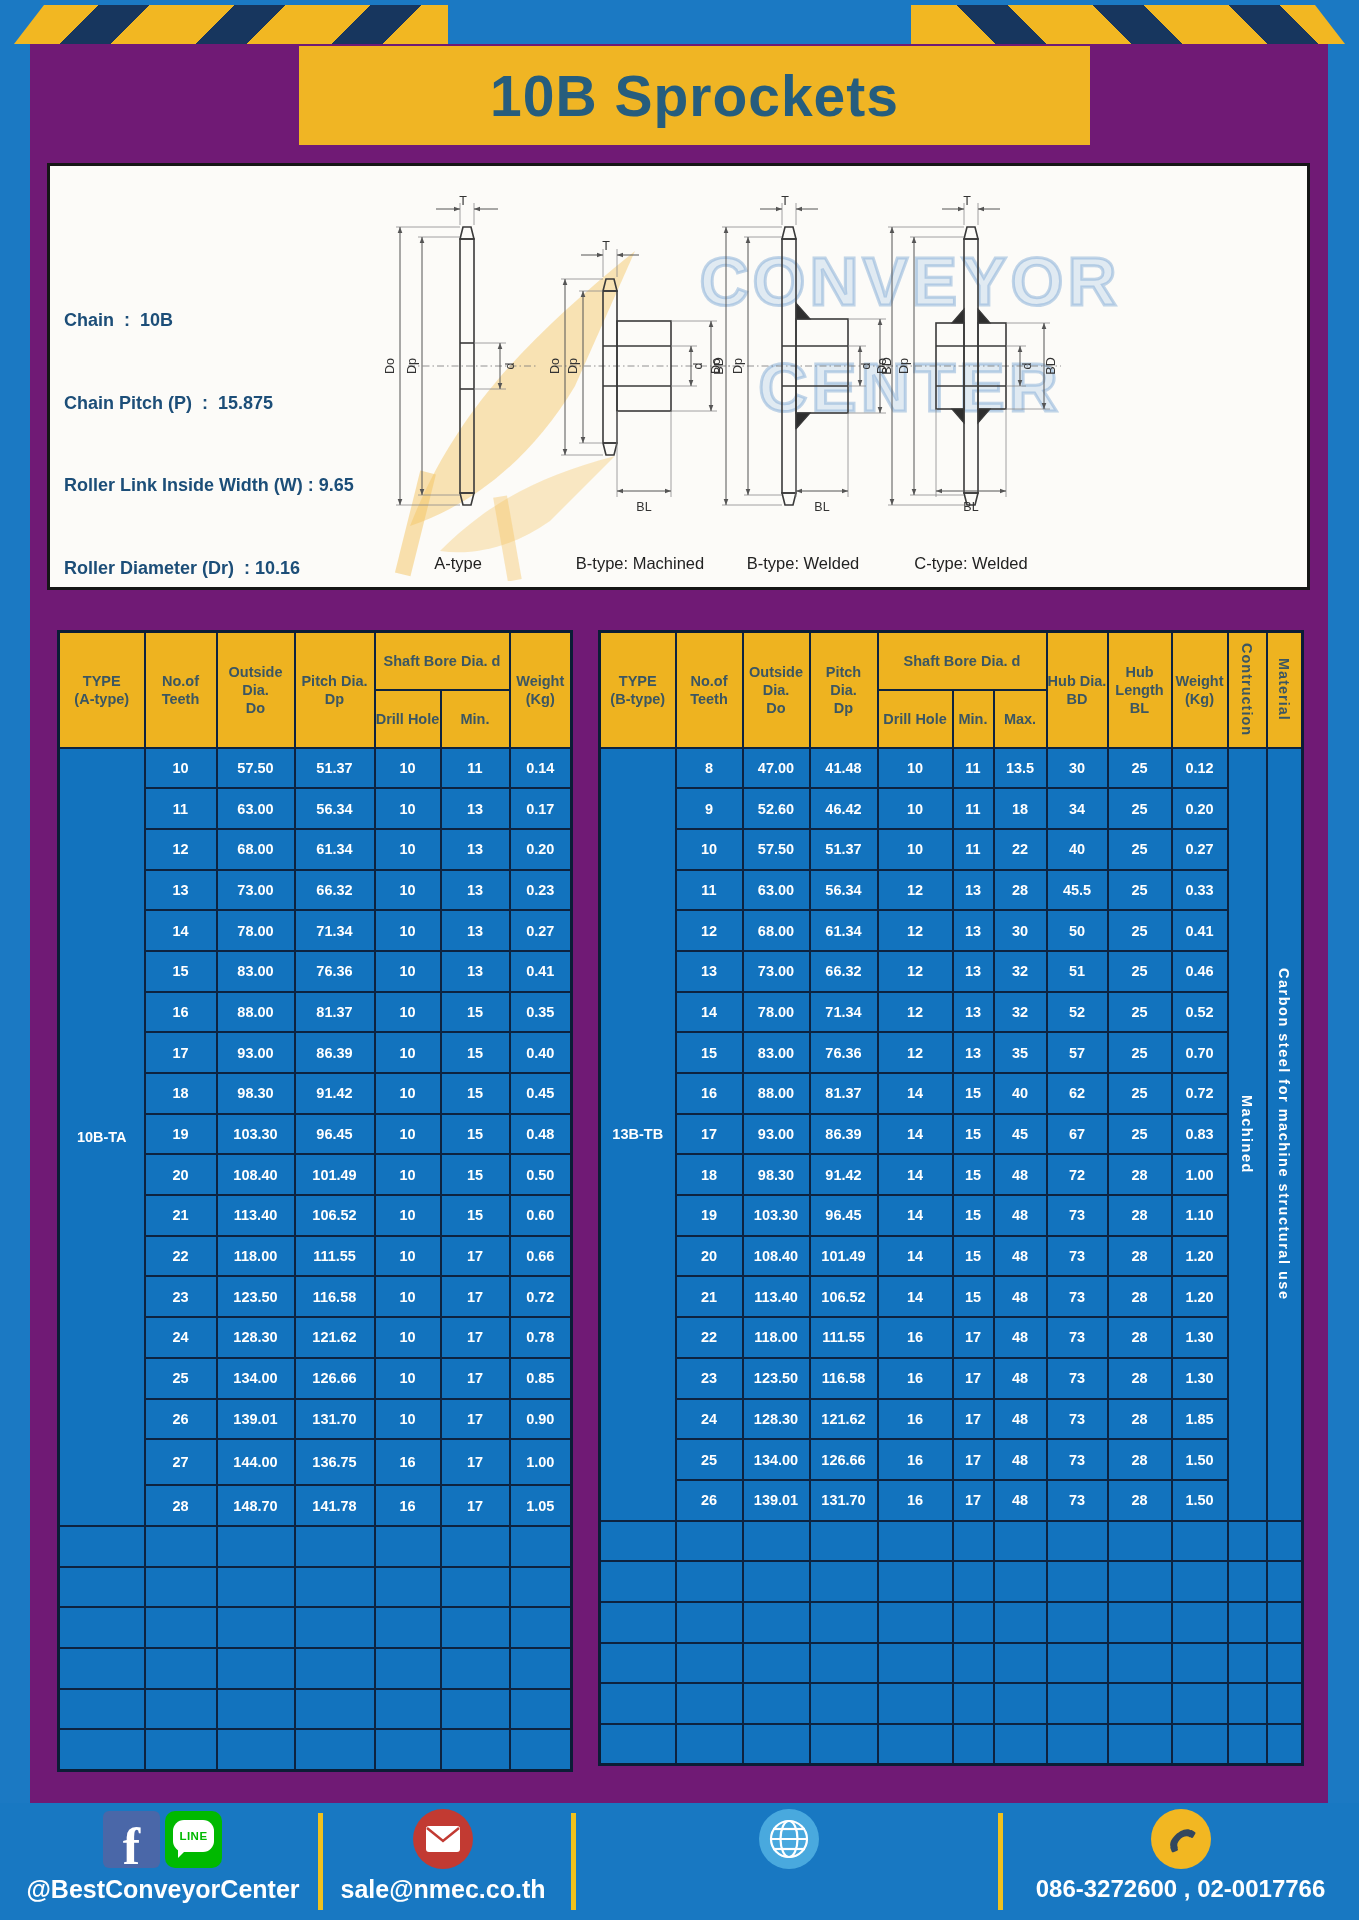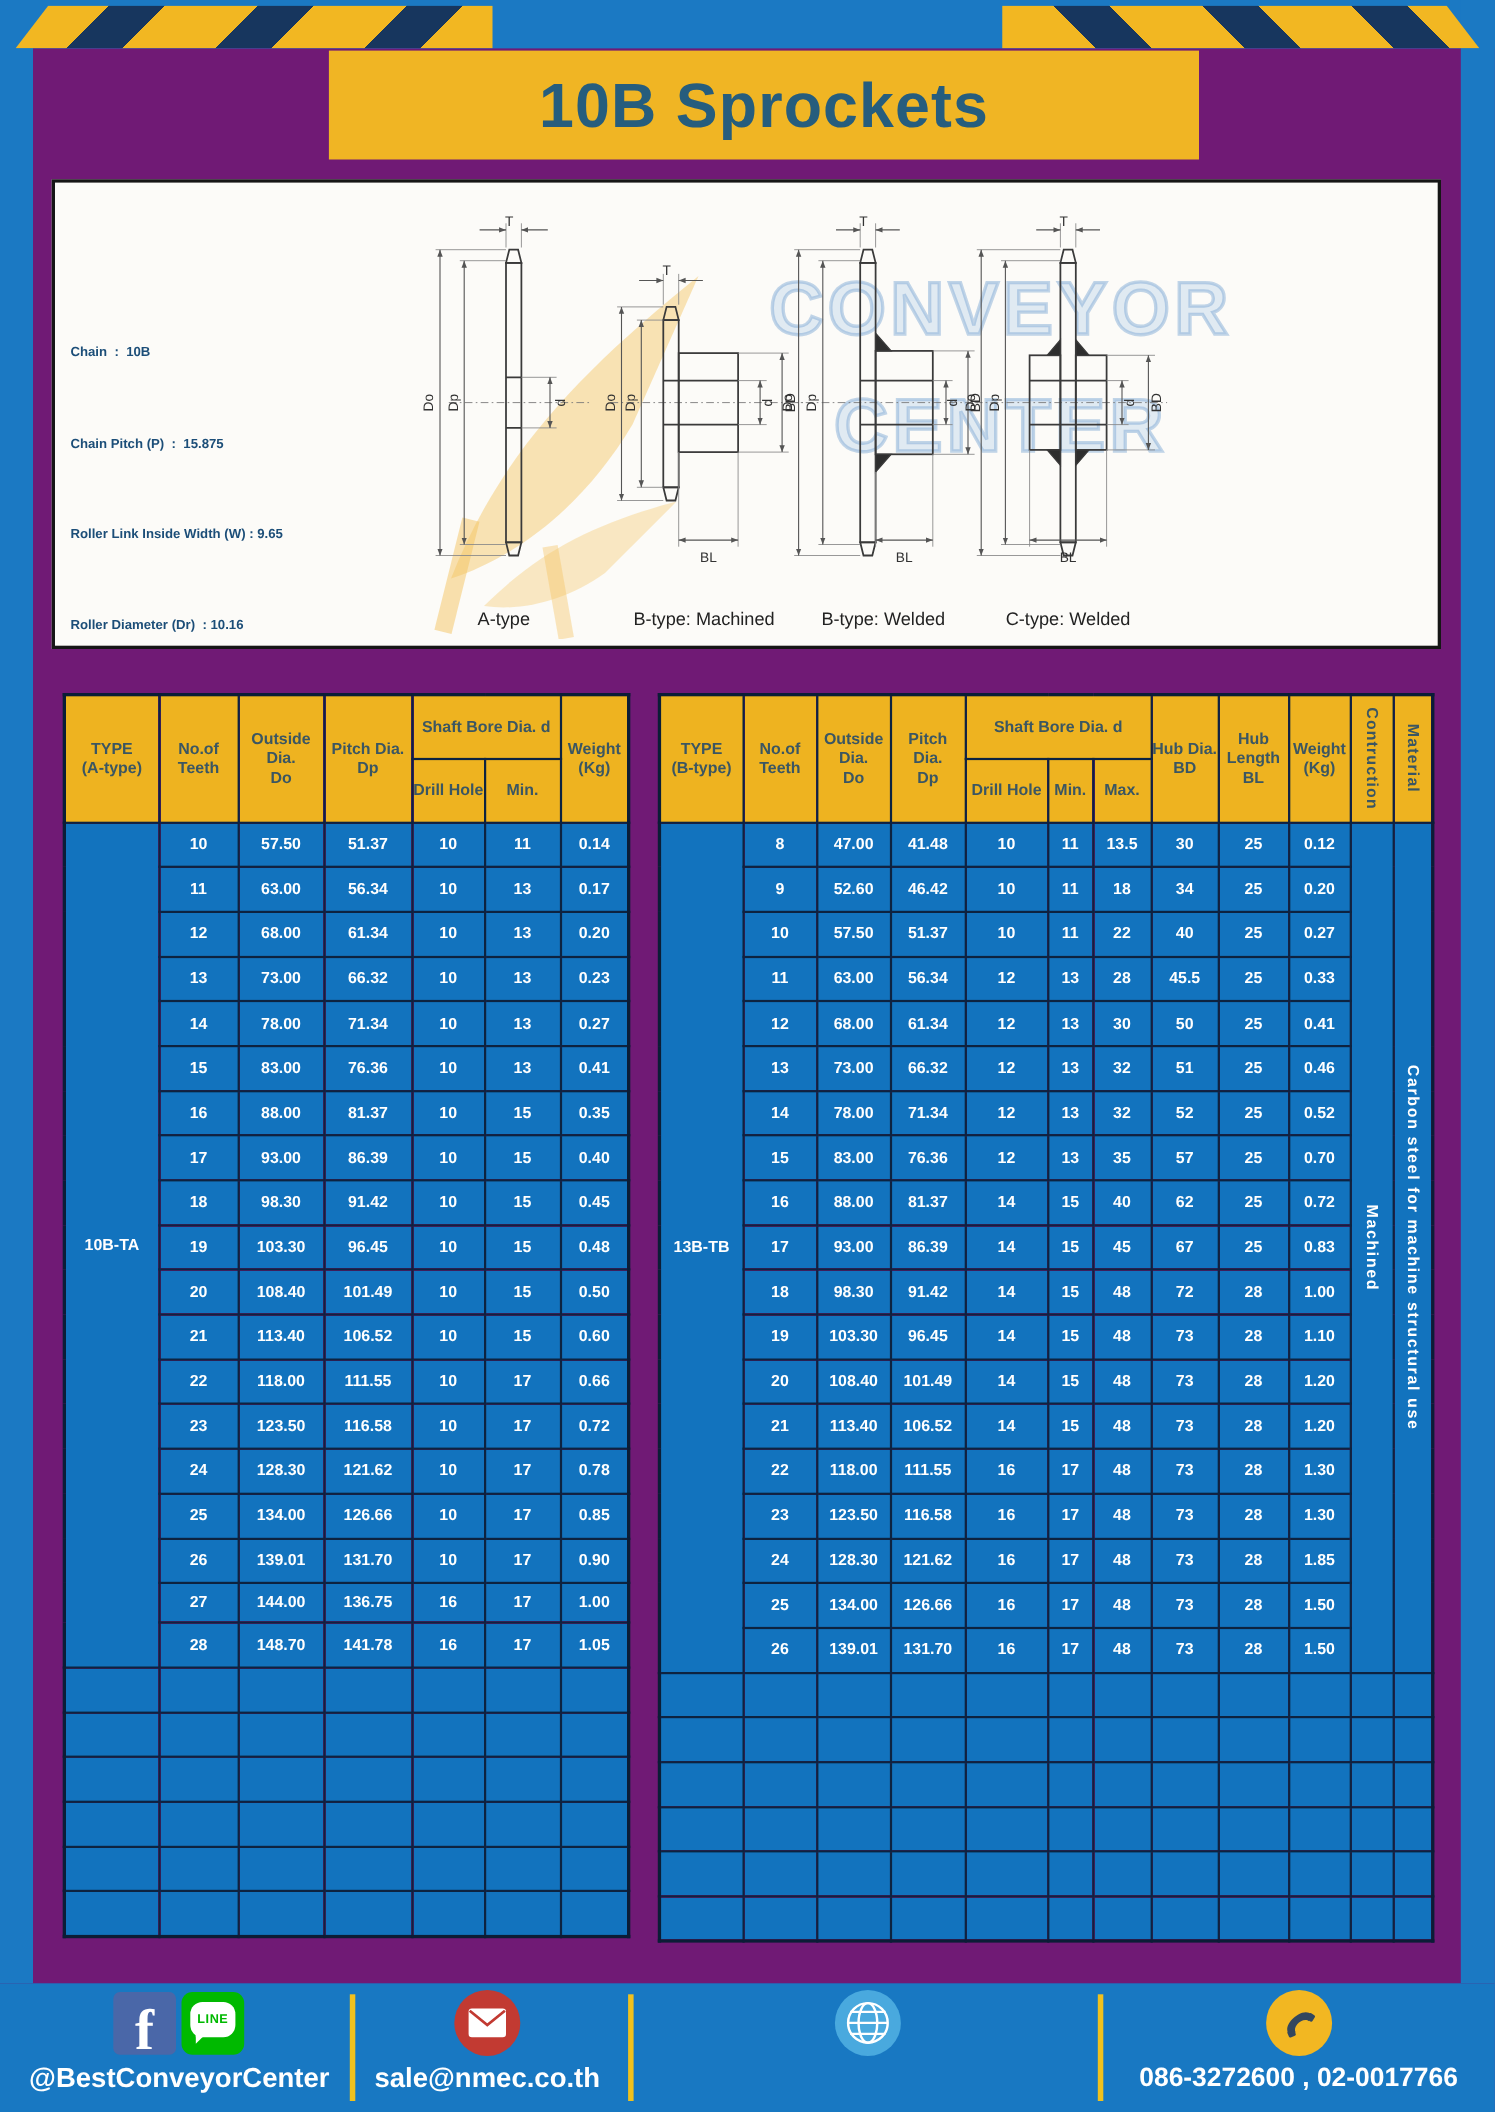--- a/index.html
+++ b/index.html
@@ -14,21 +14,21 @@
              clip-path:polygon(30px 0,100% 0,100% 100%,0 100%);}
   .stripes.r{left:911px;background:repeating-linear-gradient(45deg,#f2b722 0 60px,#17365e 60px 96px);
              clip-path:polygon(0 0,calc(100% - 30px) 0,100% 100%,0 100%);}
   
   .title-box{position:absolute;left:299px;top:46px;width:791px;height:99px;background:#f0b524;
              display:flex;align-items:center;justify-content:center;}
   .title-box h1{margin:0;font-size:57px;font-weight:bold;color:#265d7d;letter-spacing:1px;}
   
   .panel{position:absolute;left:47px;top:163px;width:1263px;height:427px;background:#fcfbf8;
          border:3px solid #161616;box-sizing:border-box;}
-  .specs{position:absolute;left:14px;top:86px;color:#1c4e78;font-size:12px;font-weight:bold;
+  .specs{position:absolute;left:14px;top:86px;color:#1c4e78;font-size:18px;font-weight:bold;
          line-height:27.5px;white-space:pre;}
   .wm-text{position:absolute;left:645px;top:62px;width:430px;text-align:center;font-weight:bold;
            font-size:68px;line-height:106px;letter-spacing:4px;color:rgba(160,195,230,0.30);
            -webkit-text-stroke:3px rgba(120,165,210,0.45);pointer-events:none;}
   .wm-swoosh{position:absolute;left:330px;top:55px;pointer-events:none;}
   .figure{position:absolute;top:14px;display:flex;flex-direction:column;align-items:center;}
   .figure svg{display:block;}
   .caption{font-size:16.5px;color:#222;margin-top:2px;}
   .part{stroke:#3a3a3a;stroke-width:1.6;fill:none;}
   .partf{stroke:#3a3a3a;stroke-width:1.2;fill:#2e2e2e;}
@@ -436,21 +436,21 @@
           <td>0.85</td>
         </tr>
         <tr style="height: 40.7px;">
           <td>26</td>
           <td>139.01</td>
           <td>131.70</td>
           <td>10</td>
           <td>17</td>
           <td>0.90</td>
         </tr>
-        <tr style="height: 36px;">
+        <tr style="height: 46px;">
           <td>27</td>
           <td>144.00</td>
           <td>136.75</td>
           <td>16</td>
           <td>17</td>
           <td>1.00</td>
         </tr>
         <tr style="height: 40.7px;">
           <td>28</td>
           <td>148.70</td>

